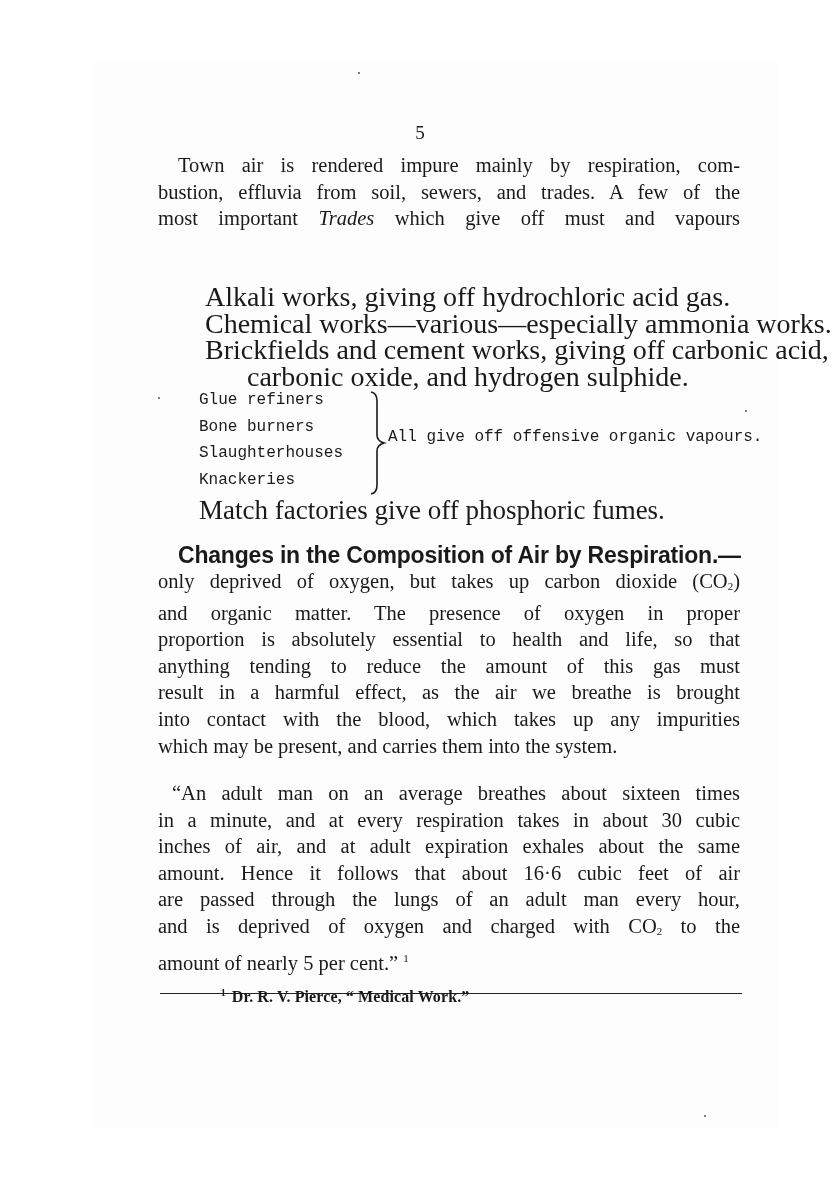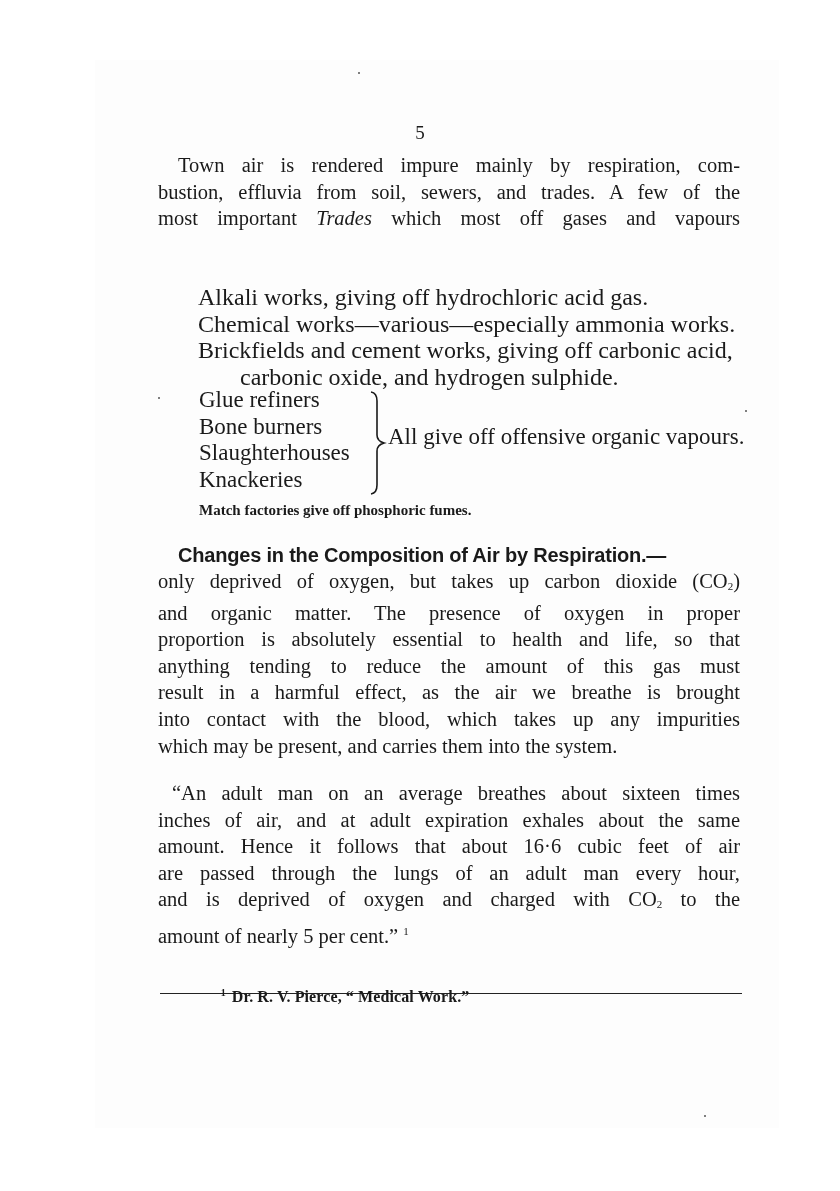--- a/index.html
+++ b/index.html
@@ -47,67 +47,67 @@
     text-align: justify;
     text-align-last: justify;
     white-space: nowrap;
   }
   .para .line.last {
     text-align-last: left;
   }
   .indent { text-indent: 20px; }
   .list {
     position: absolute;
-    left: 198px;
+    left: 205px;
     width: 545px;
-    font-size: 24px;
+    font-size: 28px;
     line-height: 26.6px;
   }
   .list .item { display: block; white-space: nowrap; }
   .list .cont { display: block; padding-left: 42px; white-space: nowrap; }
   .group {
     position: absolute;
     left: 199px;
     top: 387px;
     width: 560px;
     height: 108px;
-    font-size: 23px;
-    line-height: 26.6px;
+    font-size: 16px;
+    line-height: 26.6px;
+    font-family: Liberation Mono, monospace;
   }
   .group .names { position: absolute; left: 0; top: 0; }
   .group .names span { display: block; white-space: nowrap; }
   .brace {
     position: absolute;
     left: 170px;
     top: 4px;
     width: 18px;
     height: 104px;
   }
   .group .note {
     position: absolute;
     left: 189px;
     top: 37px;
     white-space: nowrap;
   }
   .match {
     position: absolute;
     left: 199px;
     top: 497px;
-    font-size: 15px;
-    line-height: 26.6px;
-    white-space: nowrap;
-    font-weight: bold;
+    font-size: 27px;
+    line-height: 26.6px;
+    white-space: nowrap;
   }
   .heading {
     position: absolute;
     left: 178px;
     top: 542px;
     font-family: "Liberation Sans", "DejaVu Sans", sans-serif;
     font-weight: bold;
-    font-size: 20px;
+    font-size: 23px;
     line-height: 26px;
     white-space: nowrap;
     letter-spacing: -0.2px;
   }
   sub.small { font-size: 11px; vertical-align: -2px; }
   sup.fn { font-size: 11px; vertical-align: 8px; }
   .rule {
     position: absolute;
     left: 160px;
     width: 582px;
@@ -138,21 +138,21 @@
 </head>
 <body>
 
 <div class="scan"></div>
 
 <div class="page-number">5</div>
 
 <div class="para" style="top:152px;">
   <span class="line indent" style="padding-left:20px;text-indent:0;">Town air is rendered impure mainly by respiration, com-</span>
   <span class="line">bustion, effluvia from soil, sewers, and trades.  A few of the</span>
-  <span class="line"><span>most important </span><em class="trades">Trades</em><span> which most off gases and vapours</span></span>
+  <span class="line"><span>most important </span><em class="trades">Trades</em><span> which give off must and vapours</span></span>
 </div>
 
 <div class="list" style="top:284px;">
   <span class="item">Alkali works, giving off hydrochloric acid gas.</span>
   <span class="item">Chemical works—various—especially ammonia works.</span>
   <span class="item">Brickfields and cement works, giving off carbonic acid,</span>
   <span class="cont">carbonic oxide, and hydrogen sulphide.</span>
 </div>
 
 <div class="group">
@@ -177,20 +177,21 @@
   <span class="line">and organic matter.  The presence of oxygen in proper</span>
   <span class="line">proportion is absolutely essential to health and life, so that</span>
   <span class="line">anything tending to reduce the amount of this gas must</span>
   <span class="line">result in a harmful effect, as the air we breathe is brought</span>
   <span class="line">into contact with the blood, which takes up any impurities</span>
   <span class="line last">which may be present, and carries them into the system.</span>
 </div>
 
 <div class="para" style="top:780px;">
   <span class="line" style="padding-left:14px;">“An adult man on an average breathes about sixteen times</span>
+  <span class="line">in a minute, and at every respiration takes in about 30 cubic</span>
   <span class="line">inches of air, and at adult expiration exhales about the same</span>
   <span class="line">amount.  Hence it follows that about 16·6 cubic feet of air</span>
   <span class="line">are passed through the lungs of an adult man every hour,</span>
   <span class="line"><span>and is deprived of oxygen and charged with CO</span><sub class="small">2</sub><span> to the</span></span>
   <span class="line last"><span>amount of nearly 5 per cent.”</span> <sup class="fn">1</sup></span>
 </div>
 
 <div class="rule"></div>
 
 <div class="footnote"><sup>1</sup><span>Dr. R. V. Pierce, “ Medical Work.”</span></div>

